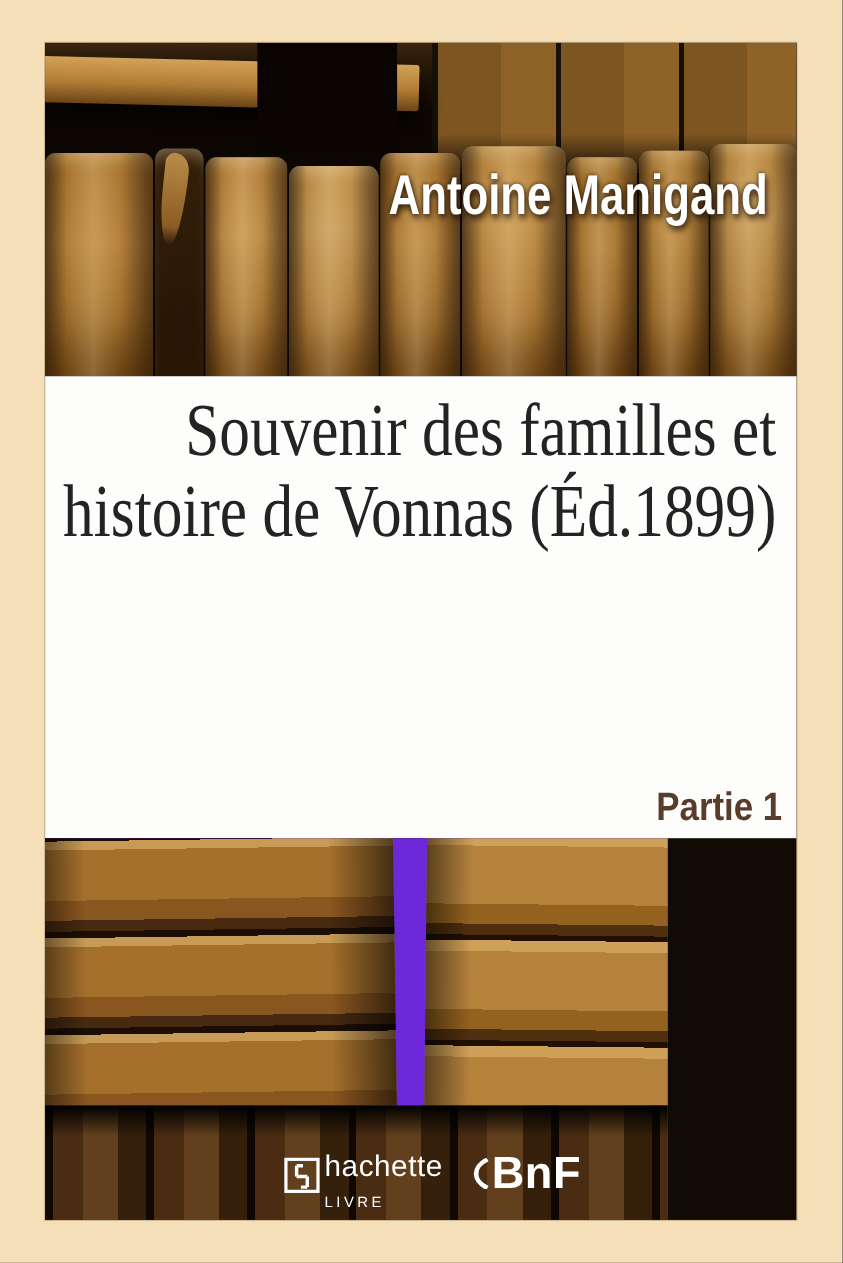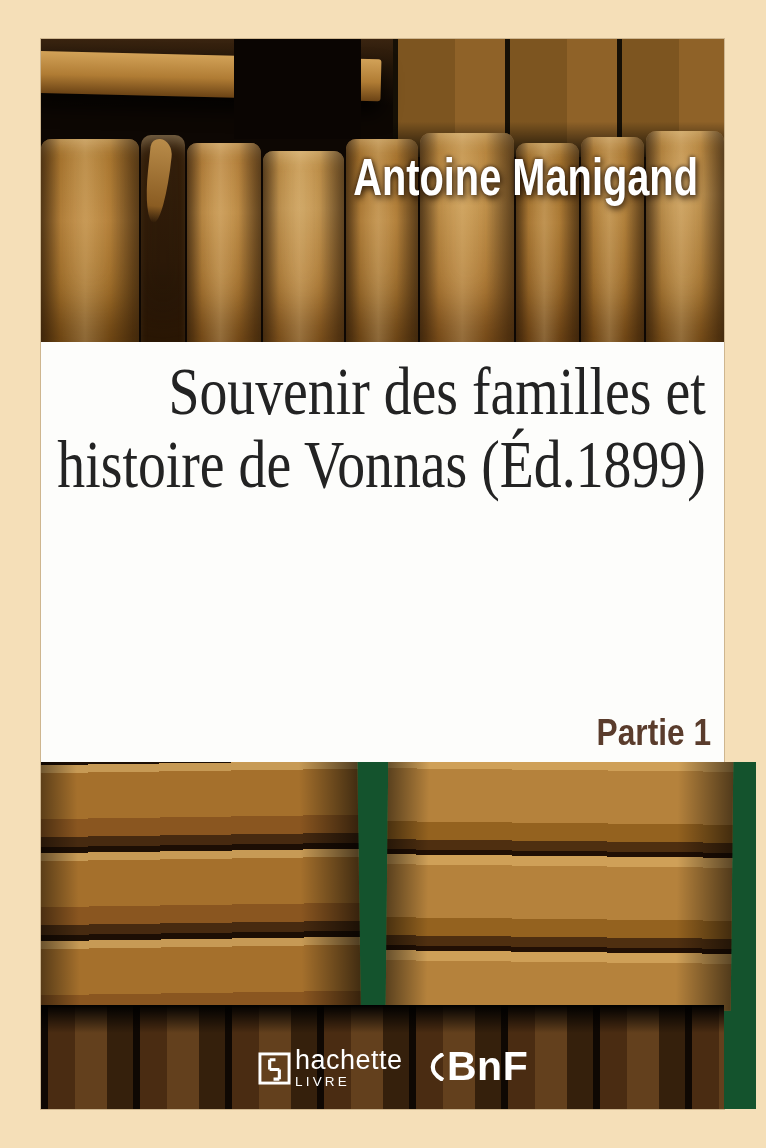--- a/index.html
+++ b/index.html
@@ -51,21 +51,21 @@
   .s3{left:222px;width:81px;top:112px;background:linear-gradient(180deg,#c09048,#c79a55 30%,#a5702c);}
   .s4{left:305px;width:72px;top:100px;background:linear-gradient(180deg,#aa762e,#bb8840 40%,#8f6124);}
   .s5{left:379px;width:94px;top:94px;background:linear-gradient(180deg,#b8863e,#c4944c 35%,#a06a28);}
   .s6{left:475px;width:63px;top:104px;background:linear-gradient(180deg,#a9762e,#b5823a 40%,#8a5a20);}
   .s7{left:540px;width:63px;top:98px;background:linear-gradient(180deg,#b07c34,#bd8b42 35%,#946222);}
   .s8{left:605px;width:78px;top:92px;background:linear-gradient(180deg,#b8863e,#c79a55 30%,#9c6a26);}
   
   .band{position:relative;width:683px;height:420px;background:#fdfdfb;}
   
   .bottom-photo{
-    position:relative;width:683px;height:347px;overflow:hidden;background:#14532d;padding-left:32px;
+    position:relative;width:566px;height:347px;overflow:hidden;background:#6d28d9;
   }
   .pile{position:absolute;}
   .pile-left{
     left:-8px;top:-5px;width:326px;height:252px;transform:rotate(-.8deg);
     background:
       linear-gradient(90deg,rgba(0,0,0,.55),rgba(0,0,0,0) 14%,rgba(0,0,0,0) 82%,rgba(0,0,0,.6)),
       repeating-linear-gradient(180deg,#1c0e04 0 6px,#c79a55 6px 14px,#a5702c 14px 60px,#8a5620 60px 78px,#472a10 78px 88px);
   }
   .pile-right{
     left:346px;top:-7px;width:345px;height:254px;transform:rotate(.6deg);
@@ -95,21 +95,21 @@
   }
   .partie{
     position:absolute;top:676px;right:13px;
     font:bold 36px/36px "Liberation Sans",sans-serif;color:#5a3c2c;
     transform:scaleX(.88);transform-origin:100% 0;white-space:nowrap;
   }
   
   .hl-square{position:absolute;left:217px;top:290px;width:33px;height:33px;}
   .hl-text{position:absolute;left:254px;top:285px;color:#fff;}
   .hl-name{font:27px/26px "Liberation Sans",sans-serif;letter-spacing:.5px;}
-  .hl-sub{font:13.5px/15px "Liberation Sans",sans-serif;letter-spacing:3.2px;margin-top:1px;}
+  .hl-sub{font:13.5px/15px "Liberation Sans",sans-serif;letter-spacing:3.2px;margin-top:12px;}
   .bnf-brace{position:absolute;left:389px;top:291px;}
   .bnf-text{position:absolute;left:406px;top:284px;color:#fff;
     font:bold 41px/41px "Liberation Sans",sans-serif;letter-spacing:.5px;text-align:center;}
 </style>
 </head>
 <body>
 
 <div class="cover">
 
   <div class="top-photo">

